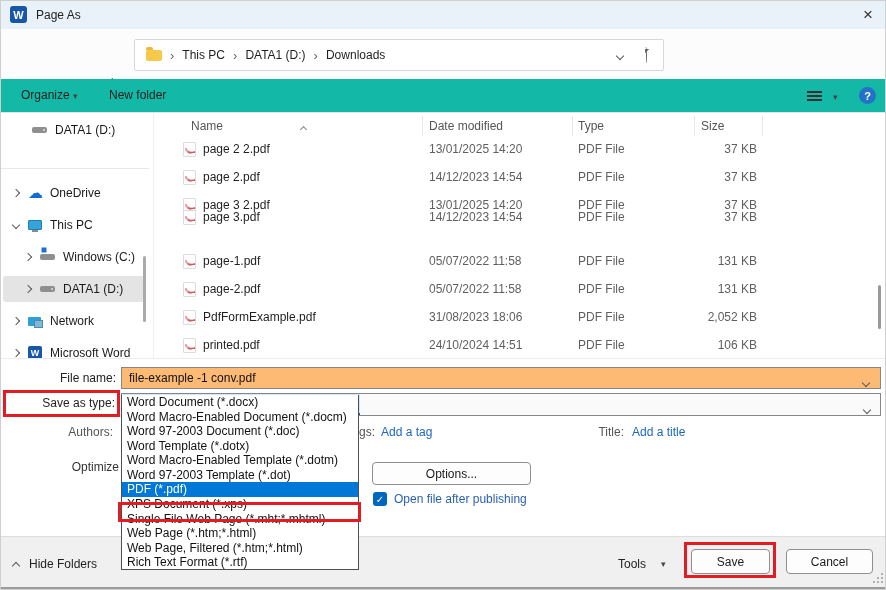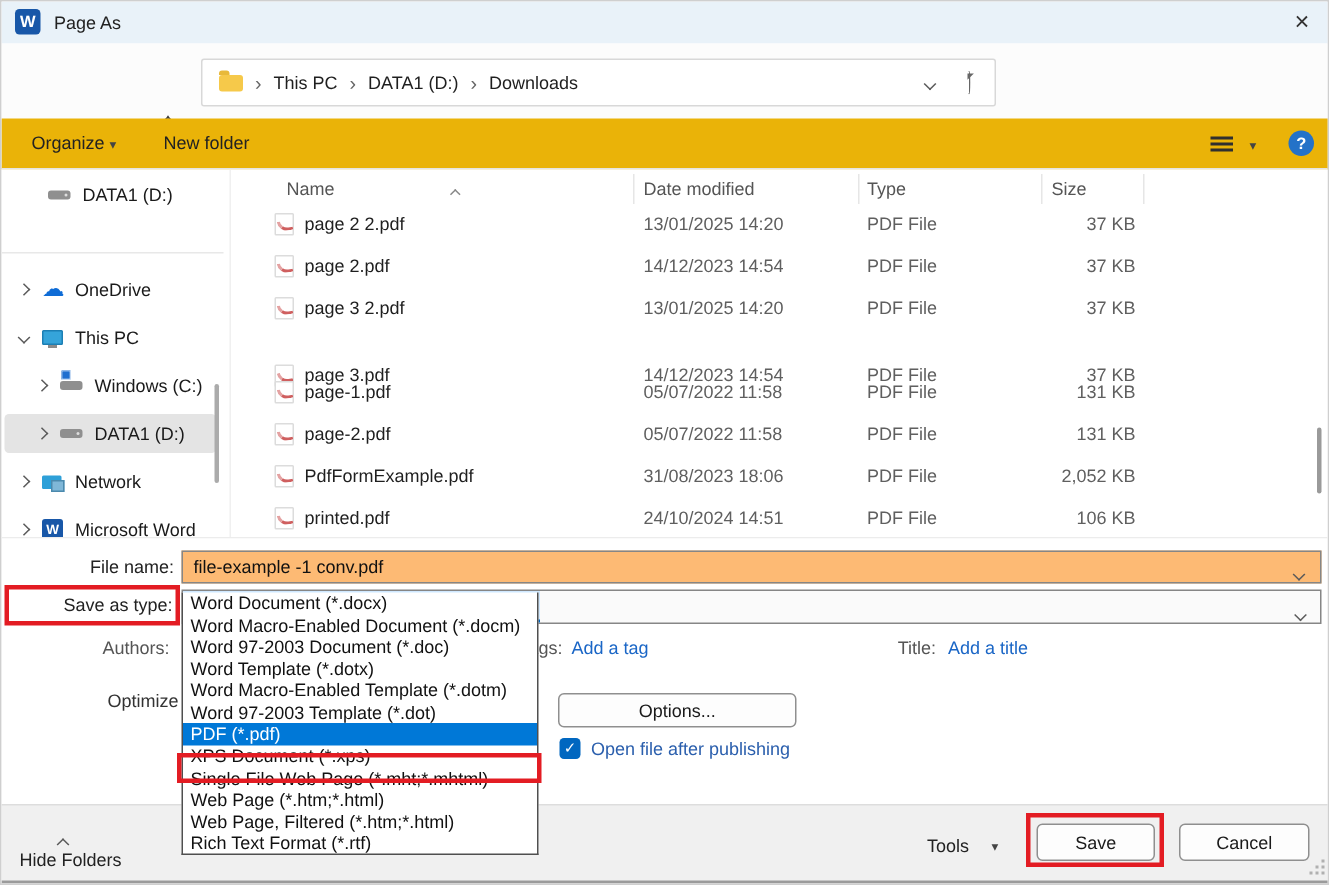--- a/index.html
+++ b/index.html
@@ -43,21 +43,21 @@
   .searchbox input { position:absolute; left:0; top:0; width:100%; height:100%; border:none;
                      outline:none; padding:0 28px 0 12px; font:12px "Liberation Sans",sans-serif;
                      color:#333; background:transparent; }
   .searchbox input::placeholder { color:#8b8b8b; opacity:1; }
   .search-ic { position:absolute; right:14px; top:9px; width:9px; height:9px;
                border:1.5px solid #777; border-radius:50%; }
   .search-ic::after { content:""; position:absolute; width:5px; height:1.5px; background:#777;
                       transform:rotate(45deg); right:-4px; bottom:-2px; }
 
   
-  .toolbar { position:absolute; left:0; top:78px; width:886px; height:34px; background:#eab308;
+  .toolbar { position:absolute; left:0; top:78px; width:886px; height:34px; background:#14b8a6;
              border-bottom:1px solid #e4e4e4; }
   .toolbar .tlabel { position:absolute; top:9px; color:#222; }
   .caret-dn { display:inline-block; font-size:9px; color:#444; }
   .menu-ic { position:absolute; left:806px; top:12px; width:15px; height:10px;
              border-top:2px solid #2f2f2f; border-bottom:2px solid #2f2f2f; }
   .menu-ic::after { content:""; position:absolute; left:0; top:2px; width:15px; height:2px; background:#2f2f2f; }
   .help-ic { position:absolute; left:858px; top:8px; width:17px; height:17px; border-radius:50%;
              background:#2472c8; color:#fff; font-size:11px; font-weight:bold;
              display:flex; align-items:center; justify-content:center; }
 
@@ -118,21 +118,21 @@
   .link { color:#1a66c6; }
   .btn { position:absolute; background:#fdfdfd; border:1px solid #8f8f8f; border-radius:4px;
          display:flex; align-items:center; justify-content:center; font-size:12px; color:#1a1a1a; }
   .cbox { position:absolute; left:372px; top:133px; width:14px; height:14px; background:#0067c0;
           border-radius:3px; color:#fff; font-size:10px; display:flex; align-items:center; justify-content:center; }
   .cbox-label { position:absolute; left:393px; top:133px; color:#2b5fad; }
 
   
   .footer { position:absolute; left:0; top:535px; width:886px; height:53px; background:#f0f0f0;
             border-top:1px solid #ddd; }
-  .hidefolders { position:absolute; left:12px; top:20px; display:flex; align-items:center; color:#222;flex-direction:column; }
+  .hidefolders { position:absolute; left:12px; top:20px; display:flex; align-items:center; color:#222; }
   .hidefolders .chev { margin-right:10px; margin-top:3px; }
   .tools { position:absolute; left:617px; top:20px; color:#222; }
   .tools-caret { position:absolute; left:660px; top:22px; font-size:9px; color:#444; }
   .grip { position:absolute; right:4px; bottom:6px; width:12px; height:12px; }
   .grip::before { content:""; position:absolute; right:0; bottom:0; width:2px; height:2px; background:#b0b0b0;
         box-shadow:-8px 0 0 #b0b0b0, -4px 0 0 #b0b0b0, 0 -4px 0 #b0b0b0, 0 -8px 0 #b0b0b0, -4px -4px 0 #b0b0b0; }
   .bottom-edge { position:absolute; left:0; bottom:0; width:886px; height:2px; background:#9b9b9b; }
 
   
   .dropdown { position:absolute; left:120px; top:394px; width:238px; height:175px; background:#fff;
@@ -249,21 +249,21 @@
       <span class="ftype">PDF File</span>
       <span class="fsize">37 KB</span>
     </div>
     <div class="frow" style="top:78px;padding-left:36px;">
       <span class="pdf-icon"></span>
       <span class="fname">page 3 2.pdf</span>
       <span class="fdate">13/01/2025 14:20</span>
       <span class="ftype">PDF File</span>
       <span class="fsize">37 KB</span>
     </div>
-    <div class="frow" style="top:123px;">
+    <div class="frow" style="top:90px;">
       <span class="pdf-icon"></span>
       <span class="fname">page 3.pdf</span>
       <span class="fdate">14/12/2023 14:54</span>
       <span class="ftype">PDF File</span>
       <span class="fsize">37 KB</span>
     </div>
     <div class="frow" style="top:134px;">
       <span class="pdf-icon"></span>
       <span class="fname">page-1.pdf</span>
       <span class="fdate">05/07/2022 11:58</span>

